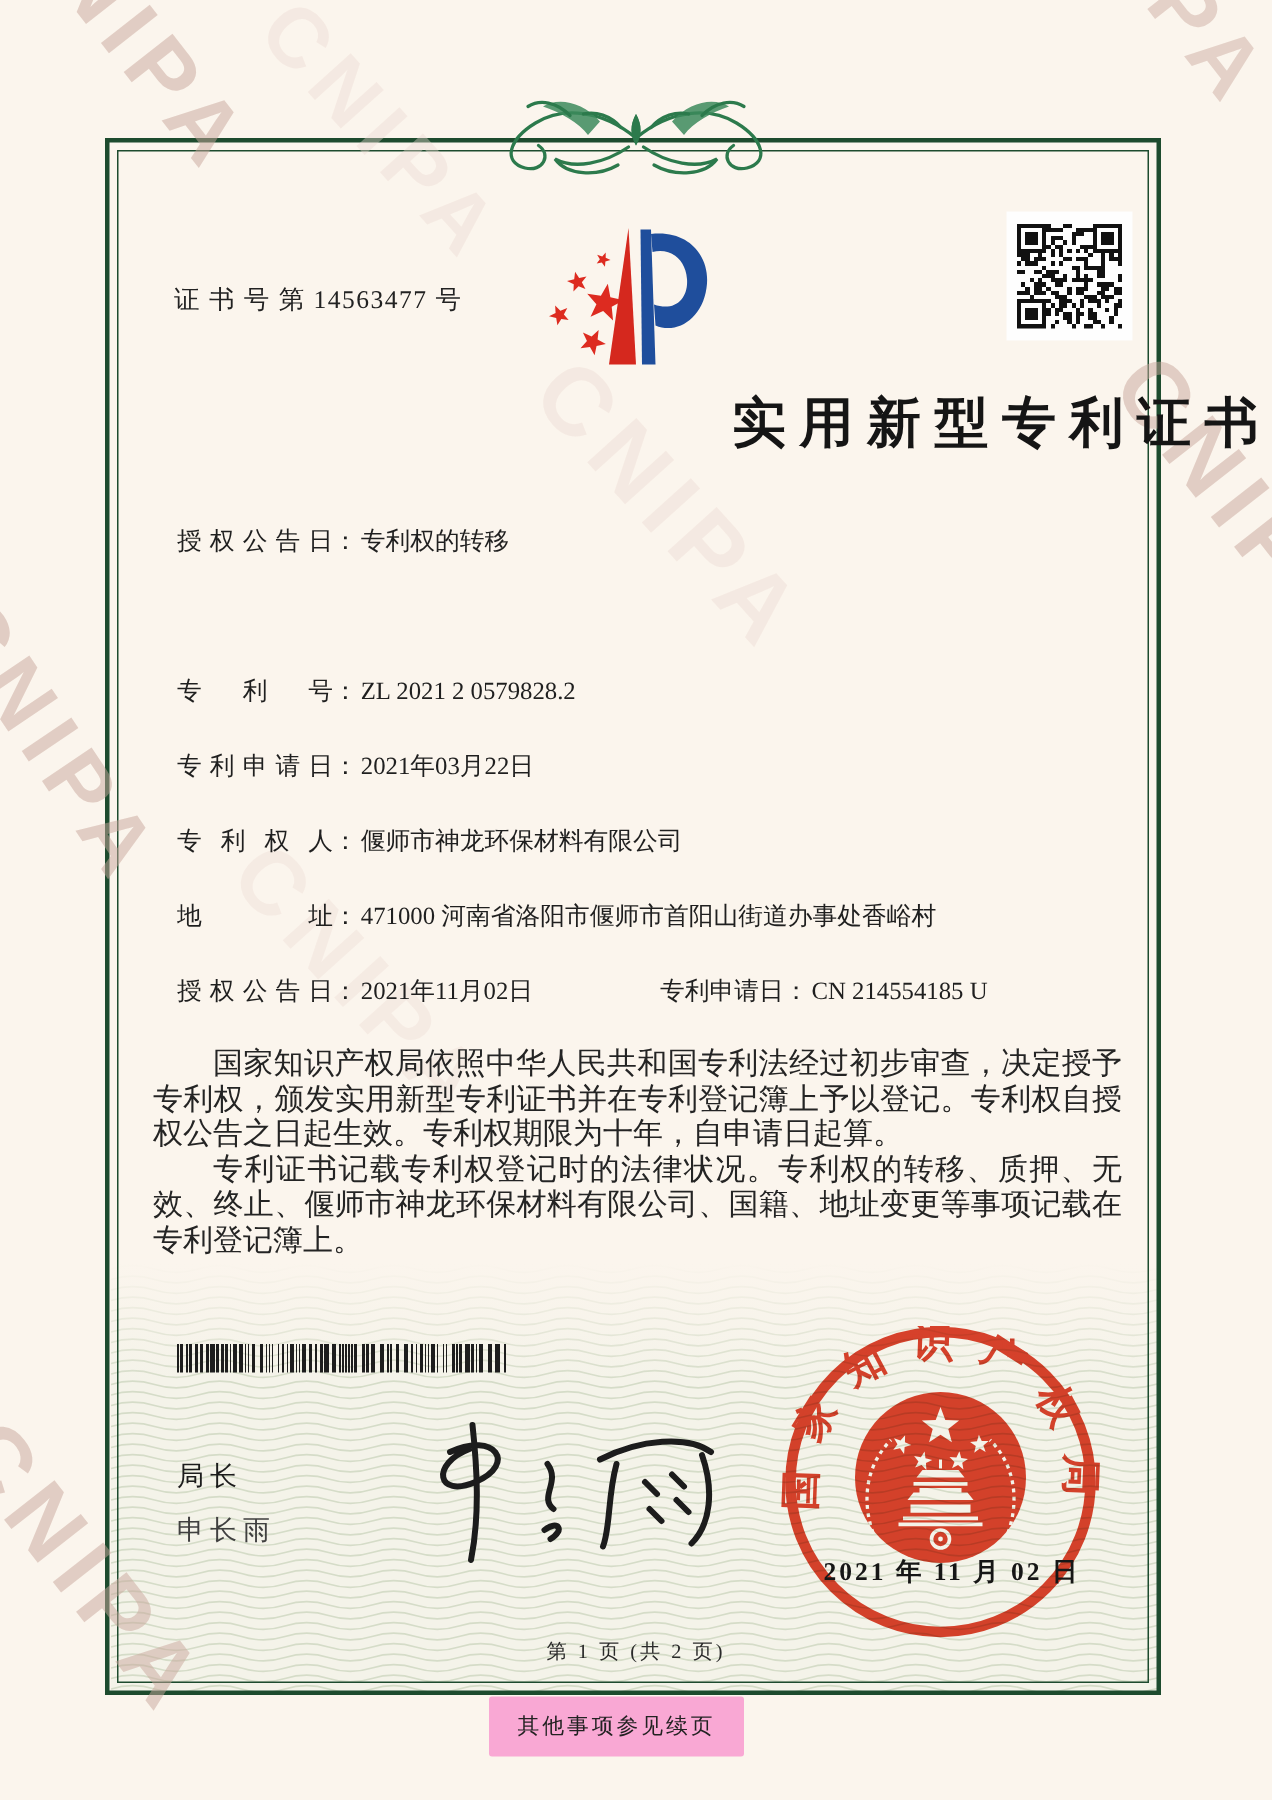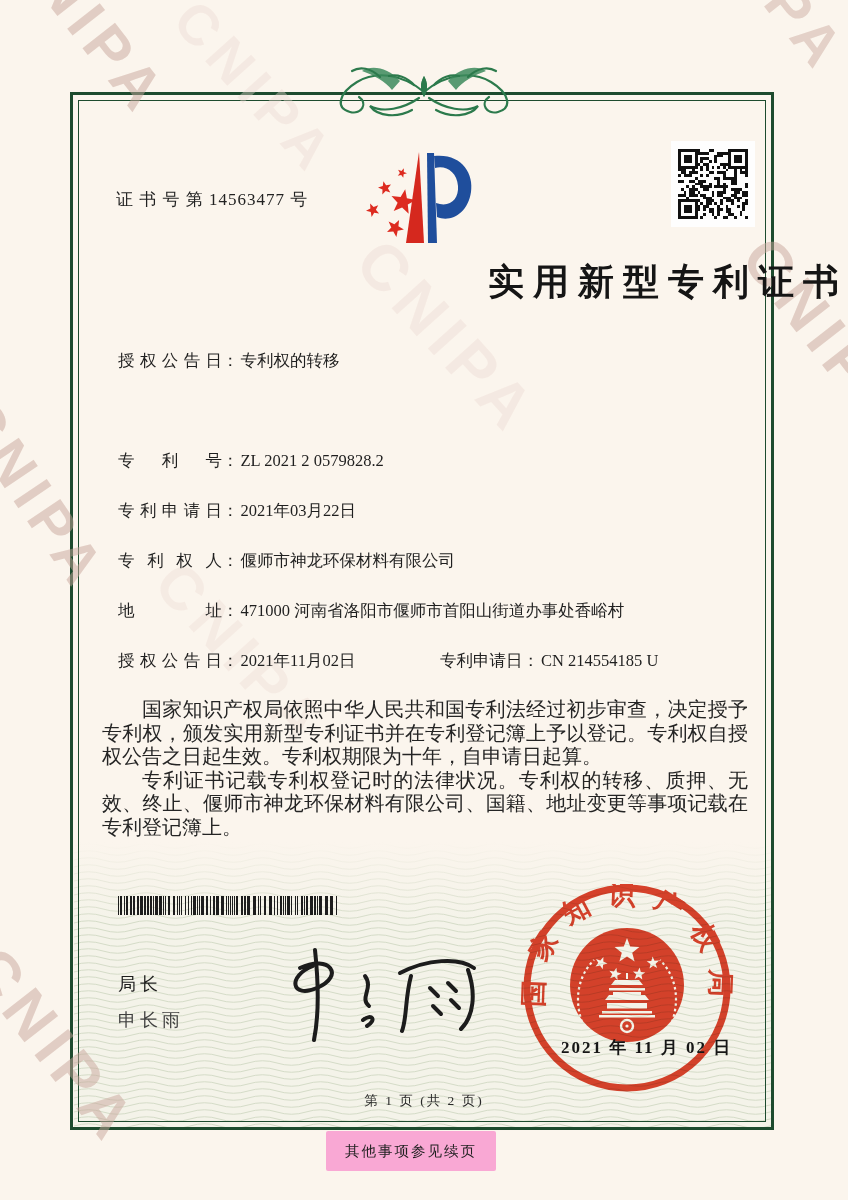--- a/index.html
+++ b/index.html
@@ -42,21 +42,21 @@
               color:#242424;text-align:justify;z-index:5;}
   #paragraphs p{margin:0;text-indent:2em;}
 
   #barcode{left:118px;top:896px;z-index:5;}
   #sig-title{left:118px;top:972px;font-size:18px;letter-spacing:4px;color:#1c1c1c;}
   #sig-name{left:118px;top:1008px;font-size:18px;letter-spacing:4px;color:#404040;}
   #signature{left:245px;top:938px;z-index:6;}
 
   #seal{left:512px;top:884px;z-index:5;opacity:.95;mix-blend-mode:multiply;}
   #seal-date{left:549px;top:1036px;font-size:17px;color:#161616;letter-spacing:2px;
-             z-index:6;font-weight:bold;margin-left:12px;}
+             z-index:6;font-weight:bold;}
 
   #page-no{left:0;top:1092px;width:848px;text-align:center;font-size:13.5px;
            color:#2a2a2a;letter-spacing:2px;}
   #note-box{left:326px;top:1131px;width:170px;height:40px;background:#f9a8d4;
             z-index:5;border-radius:2px;}
   #note-box span{display:block;text-align:center;line-height:40px;font-size:14.5px;
             color:#222;letter-spacing:2px;}
 </style>
 </head>
 <body>

